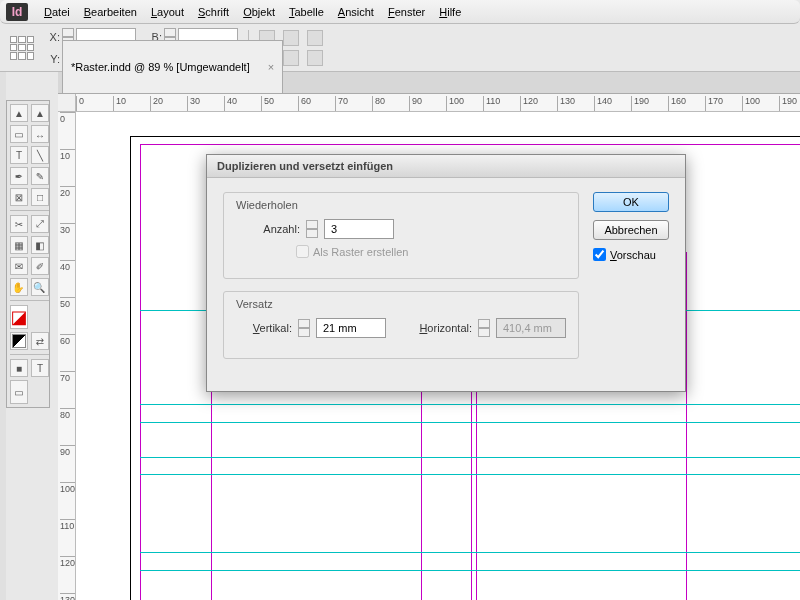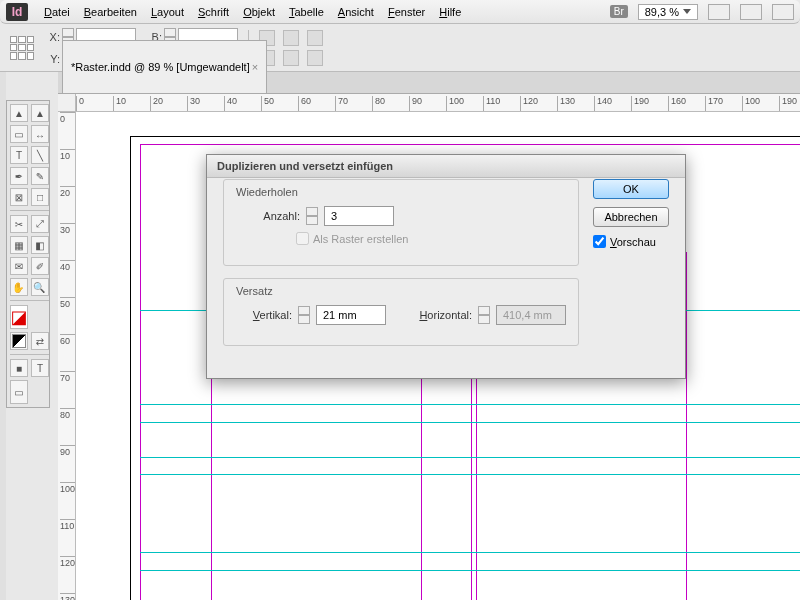--- a/index.html
+++ b/index.html
@@ -35,21 +35,21 @@
   
   .tools { position:absolute; left:6px; top:100px; width:44px; background:#e6e6e6; border:1px solid #aaa; padding:3px; display:grid; grid-template-columns:1fr 1fr; gap:3px; }
   .tool { width:18px; height:18px; background:#f5f5f5; border:1px solid #bbb; display:flex; align-items:center; justify-content:center; font-size:10px; color:#555; cursor:default;}
   .tool.wide { grid-column: span 2; height:24px; }
   .tool.red { background:#fff; color:#d00; font-size:18px; line-height:16px;}
   .tool-sep { grid-column: span 2; height:1px; background:#bbb; margin:1px 0;}
   .tool .sw-bw { width:14px;height:14px; background:linear-gradient(135deg,#000 50%,#fff 50%); border:1px solid #888;}
 
   
   .doc-tabs { position:absolute; left:58px; right:0; top:72px; height:22px; background:#d7d7d7; border-bottom:1px solid #aaa; display:flex; align-items:flex-end; padding-left:4px;}
-  .doc-tab { background:#eee; border:1px solid #aaa; border-bottom:none; padding:20px 8px; display:flex; align-items:center; gap:2px;}
+  .doc-tab { background:#eee; border:1px solid #aaa; border-bottom:none; padding:20px 8px; display:flex; align-items:center; gap:18px;}
   .doc-tab .close { color:#888; cursor:default;}
 
   
   .workspace { position:absolute; left:58px; right:0; top:94px; bottom:0; background:#fff; }
   .ruler-h { position:absolute; left:18px; right:0; top:0; height:18px; background:#f6f6f6; border-bottom:1px solid #bbb; overflow:hidden;}
   .ruler-v { position:absolute; left:0; top:18px; bottom:0; width:18px; background:#f6f6f6; border-right:1px solid #bbb; overflow:hidden;}
   .ruler-corner { position:absolute; left:0; top:0; width:18px; height:18px; background:#f0f0f0; border-right:1px solid #bbb; border-bottom:1px solid #bbb;}
   .ruler-h .tick, .ruler-v .tick { position:absolute; font-size:9px; color:#555; }
   .ruler-h .tick { top:2px; border-left:1px solid #aaa; height:16px; padding-left:2px;}
   .ruler-v .tick { left:2px; border-top:1px solid #aaa; width:16px; padding-top:1px;}
@@ -57,21 +57,21 @@
   .canvas { position:absolute; left:18px; top:18px; right:0; bottom:0; background:#fff; }
   .page-outline { position:absolute; left:54px; top:24px; right:-40px; bottom:-40px; border:1px solid #000;}
   .margin-guide { position:absolute; border:1px solid #c400c4;}
   .margin-guide.outer { left:64px; top:32px; right:-30px; bottom:-30px;}
   .col-guide { position:absolute; top:140px; bottom:-30px; width:1px; background:#c400c4;}
   .cyan-guide { position:absolute; left:64px; right:-30px; height:1px; background:#00c0c0;}
 
   
   .dialog { position:absolute; left:206px; top:154px; width:480px; background:#ececec; border:1px solid #888; box-shadow:0 4px 16px rgba(0,0,0,0.4); }
   .dialog-title { background:linear-gradient(#f2f2f2,#d6d6d6); padding:5px 10px; border-bottom:1px solid #bbb; color:#444;font-weight:bold;}
-  .dialog-body { padding:1px 16px 20px 16px; display:flex; gap:14px;}
+  .dialog-body { padding:14px 16px 20px 16px; display:flex; gap:14px;}
   .dialog-left { flex:1; }
   .dialog-right { width:100px; display:flex; flex-direction:column; gap:8px; align-items:stretch; }
   .group { border:1px solid #c8c8c8; border-radius:3px; padding:10px 12px 14px 12px; margin-bottom:12px; background:#ededed;}
   .group-title { color:#555; margin:-4px 0 8px 0;}
   .form-row { display:flex; align-items:center; gap:6px; margin:6px 0 6px 14px;}
   .form-row label { color:#333;}
   .num-input { border:1px solid #999; background:#fff; height:20px; padding:0 6px; width:70px;}
   .num-input.disabled { background:#e4e4e4; color:#999;}
   .btn { background:linear-gradient(#fdfdfd,#e3e3e3); border:1px solid #8a8a8a; border-radius:3px; padding:3px 0; text-align:center; cursor:default;}
   .btn.primary { background:linear-gradient(#dff1ff,#a8d8ff); border:1px solid #2a7ac0;}
@@ -86,30 +86,20 @@
   <div class="id-logo">Id</div>
   <div class="menu-item"><u>D</u>atei</div>
   <div class="menu-item"><u>B</u>earbeiten</div>
   <div class="menu-item"><u>L</u>ayout</div>
   <div class="menu-item"><u>S</u>chrift</div>
   <div class="menu-item"><u>O</u>bjekt</div>
   <div class="menu-item"><u>T</u>abelle</div>
   <div class="menu-item"><u>A</u>nsicht</div>
   <div class="menu-item"><u>F</u>enster</div>
   <div class="menu-item"><u>H</u>ilfe</div>
-  <div class="menubar-right">
-    <span class="br-badge">Br</span>
-    <div class="zoom-box">
-      <span>89,3 %</span>
-      <span class="mini-tri"></span>
-    </div>
-    <span class="top-icon"></span>
-    <span class="top-icon"></span>
-    <span class="top-icon"></span>
-  </div>
 </div>
 
 <div class="controlbar">
   <div class="ref-point">
     <span></span>
       <span></span>
       <span></span>
       <span></span>
       <span></span>
       <span></span>

